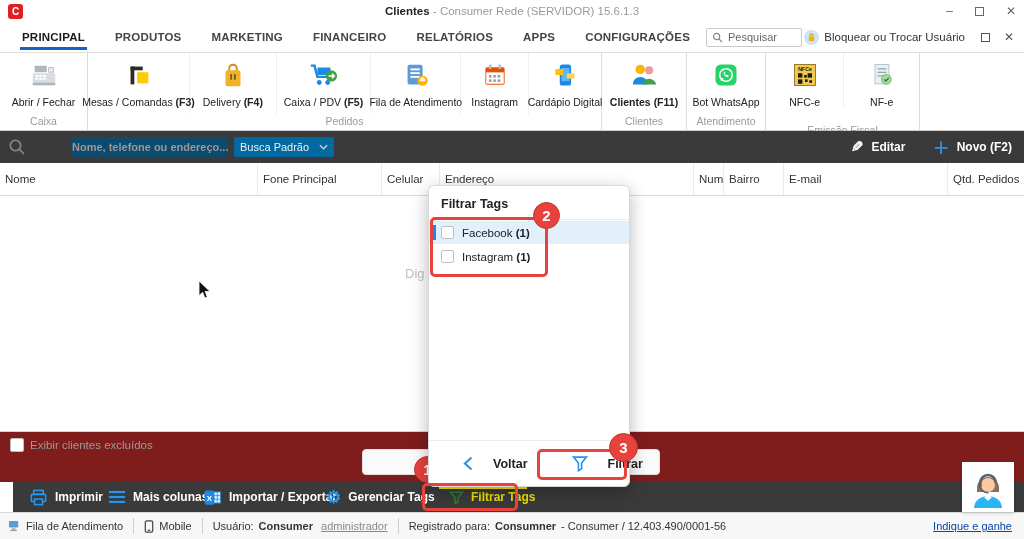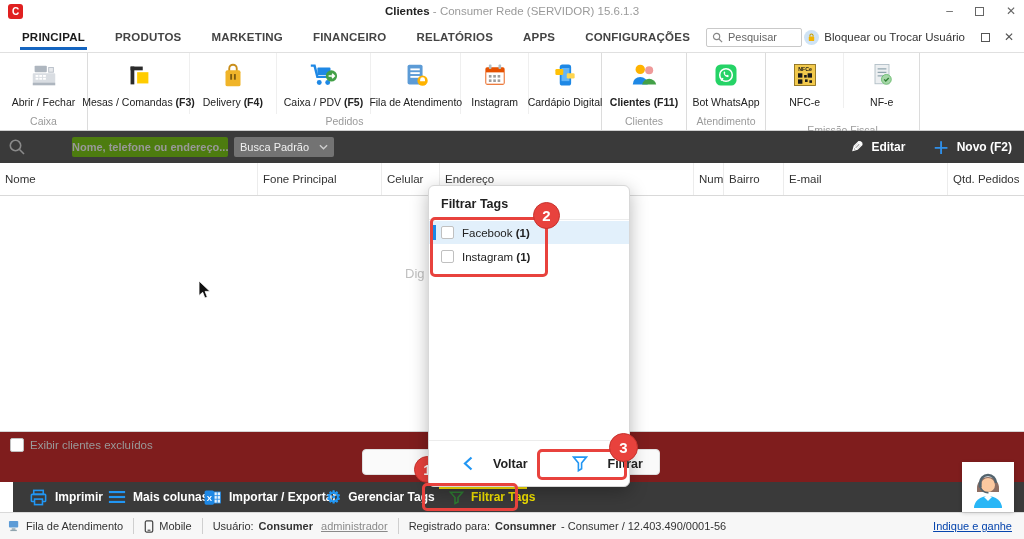--- a/index.html
+++ b/index.html
@@ -45,25 +45,25 @@
   .ritem:last-child { border-right:none; }
   .ritem .lbl { font-size:10.5px; color:#222; white-space:nowrap; }
   .ritem .lbl b { font-weight:bold; }
   .ritem.bold-label .lbl { font-weight:bold; }
   .ricon { height:32px; display:flex; align-items:center; justify-content:center; }
 
   
   .searchbar { position:absolute; left:0; top:131px; width:1024px; height:32px; background:#3a3a3a;
                display:flex; align-items:center; }
   .sb-maggrey { margin-left:8px; }
-  .sb-input { margin-left:46px; width:156px; height:20px; background:#4d7c0f; border:none; border-radius:2px;
+  .sb-input { margin-left:46px; width:156px; height:20px; background:#0c4a6e; border:none; border-radius:2px;
               text-align:center; font-size:11px; font-weight:bold; color:#e0e0e0;
               font-family:"Liberation Sans", sans-serif; }
   .sb-input::placeholder { color:#989898; }
-  .sb-select { margin-left:6px; width:100px; height:20px; background:#737373; border-radius:2px; color:#f0f0f0;
+  .sb-select { margin-left:6px; width:100px; height:20px; background:#0369a1; border-radius:2px; color:#f0f0f0;
                font-size:11px; display:flex; align-items:center; padding:0 6px; justify-content:space-between; }
   .sb-buscar { margin-left:14px; display:flex; align-items:center; gap:7px; color:#fff; font-size:12.5px;
                font-weight:bold; }
   .sb-right { margin-left:auto; display:flex; align-items:center; gap:28px; margin-right:12px; }
   .sb-edit { display:flex; align-items:center; gap:8px; color:#fff; font-size:12px; font-weight:bold; }
   .pencil { color:#fff; font-size:15px; display:inline-block; transform:scale(-1,1); }
   .sb-new { display:flex; align-items:center; gap:8px; color:#fff; font-size:12px; font-weight:bold; }
   .plus { color:#2f8fe8; font-size:26px; font-weight:300; line-height:20px; }
 
   

